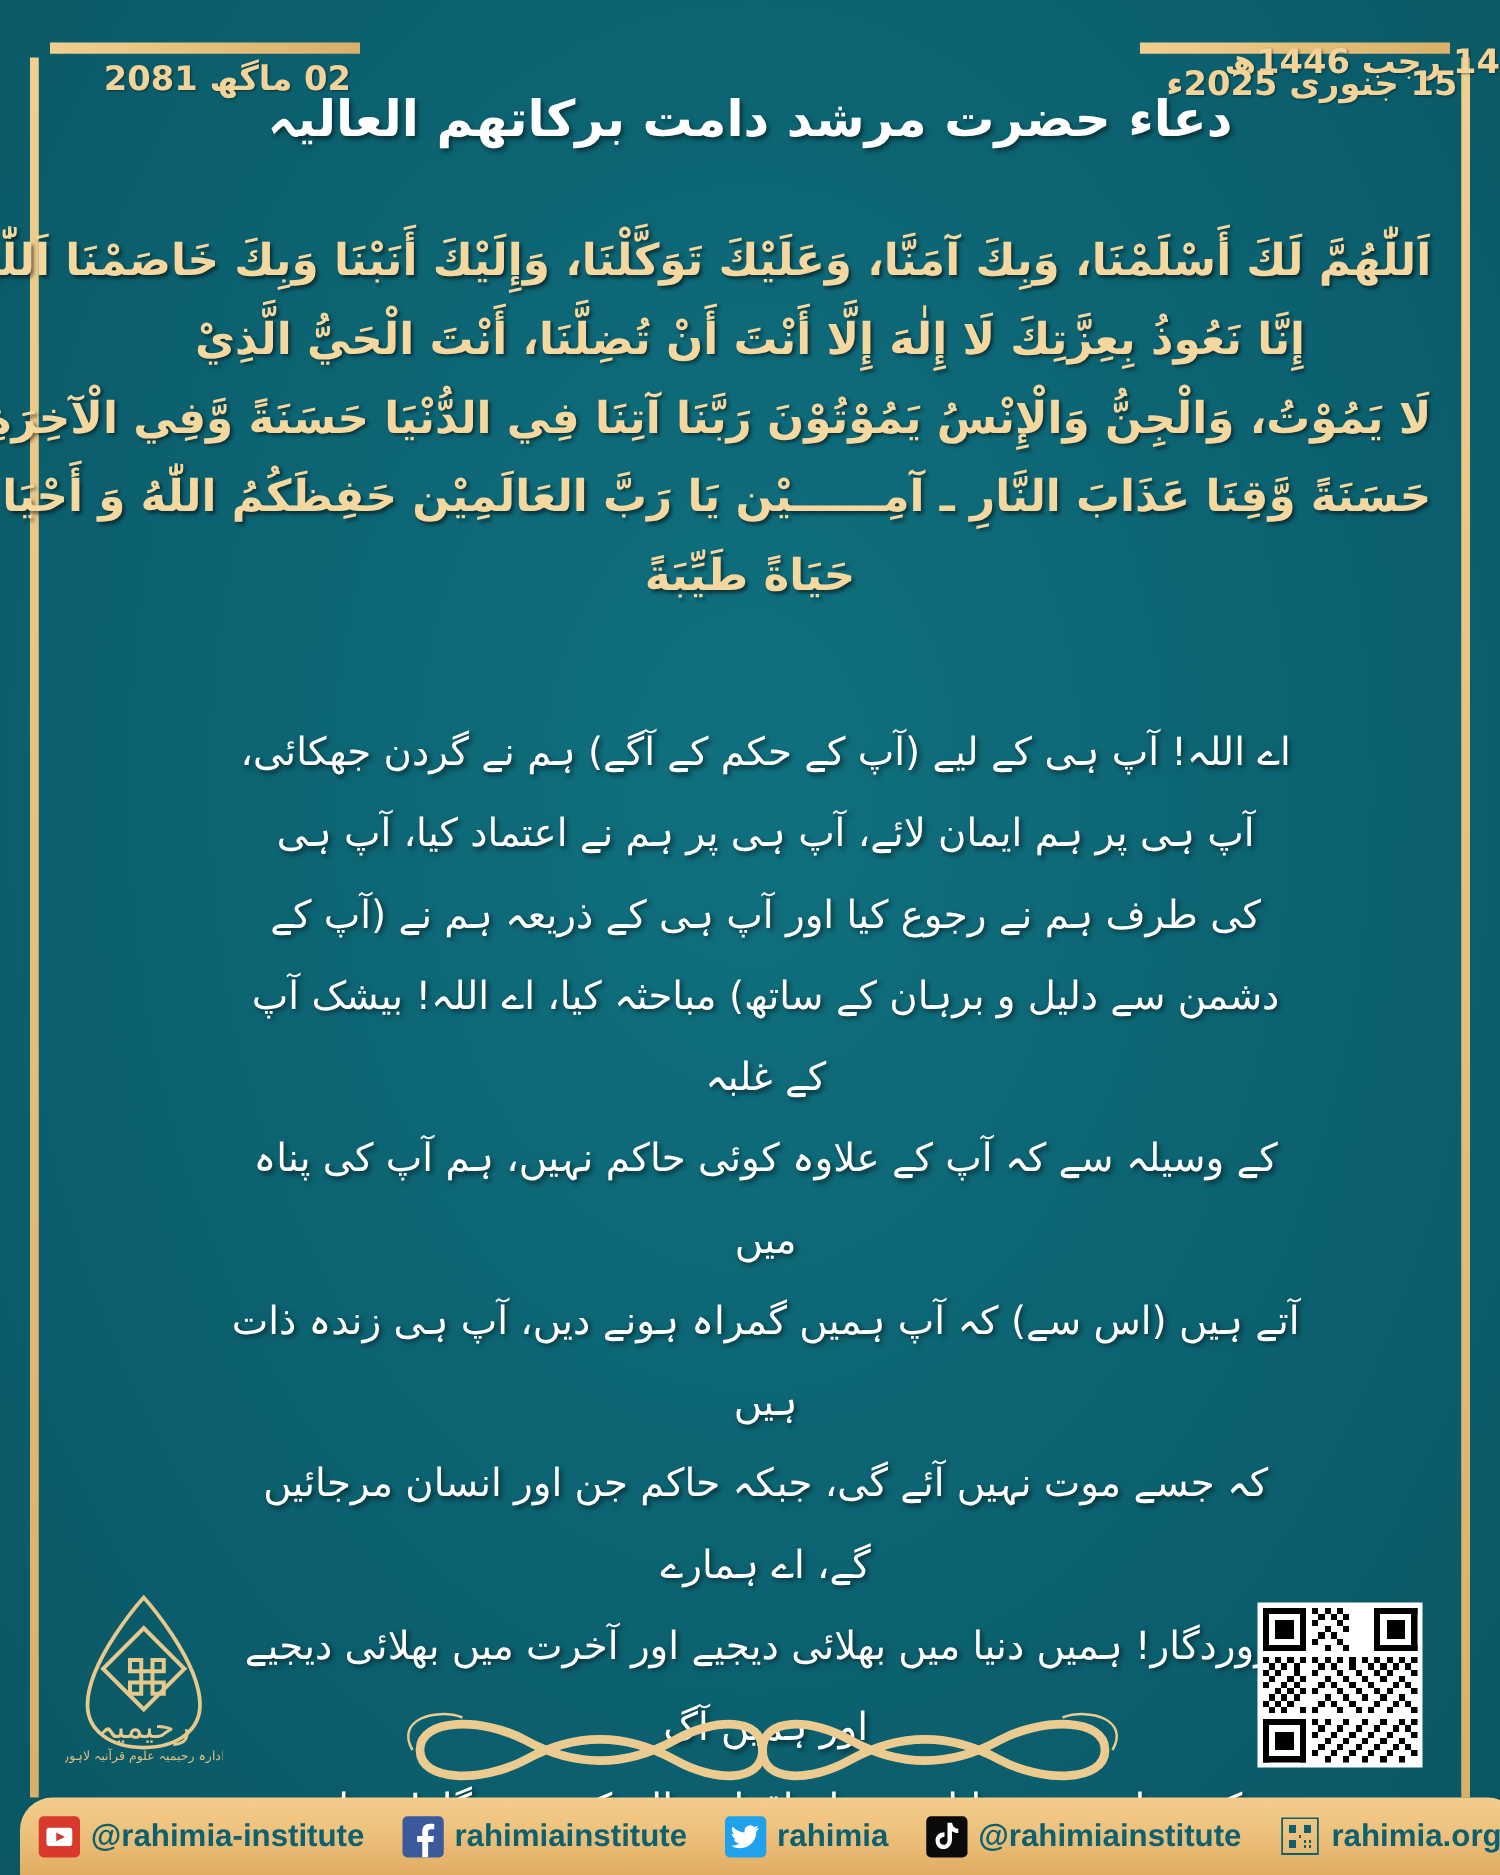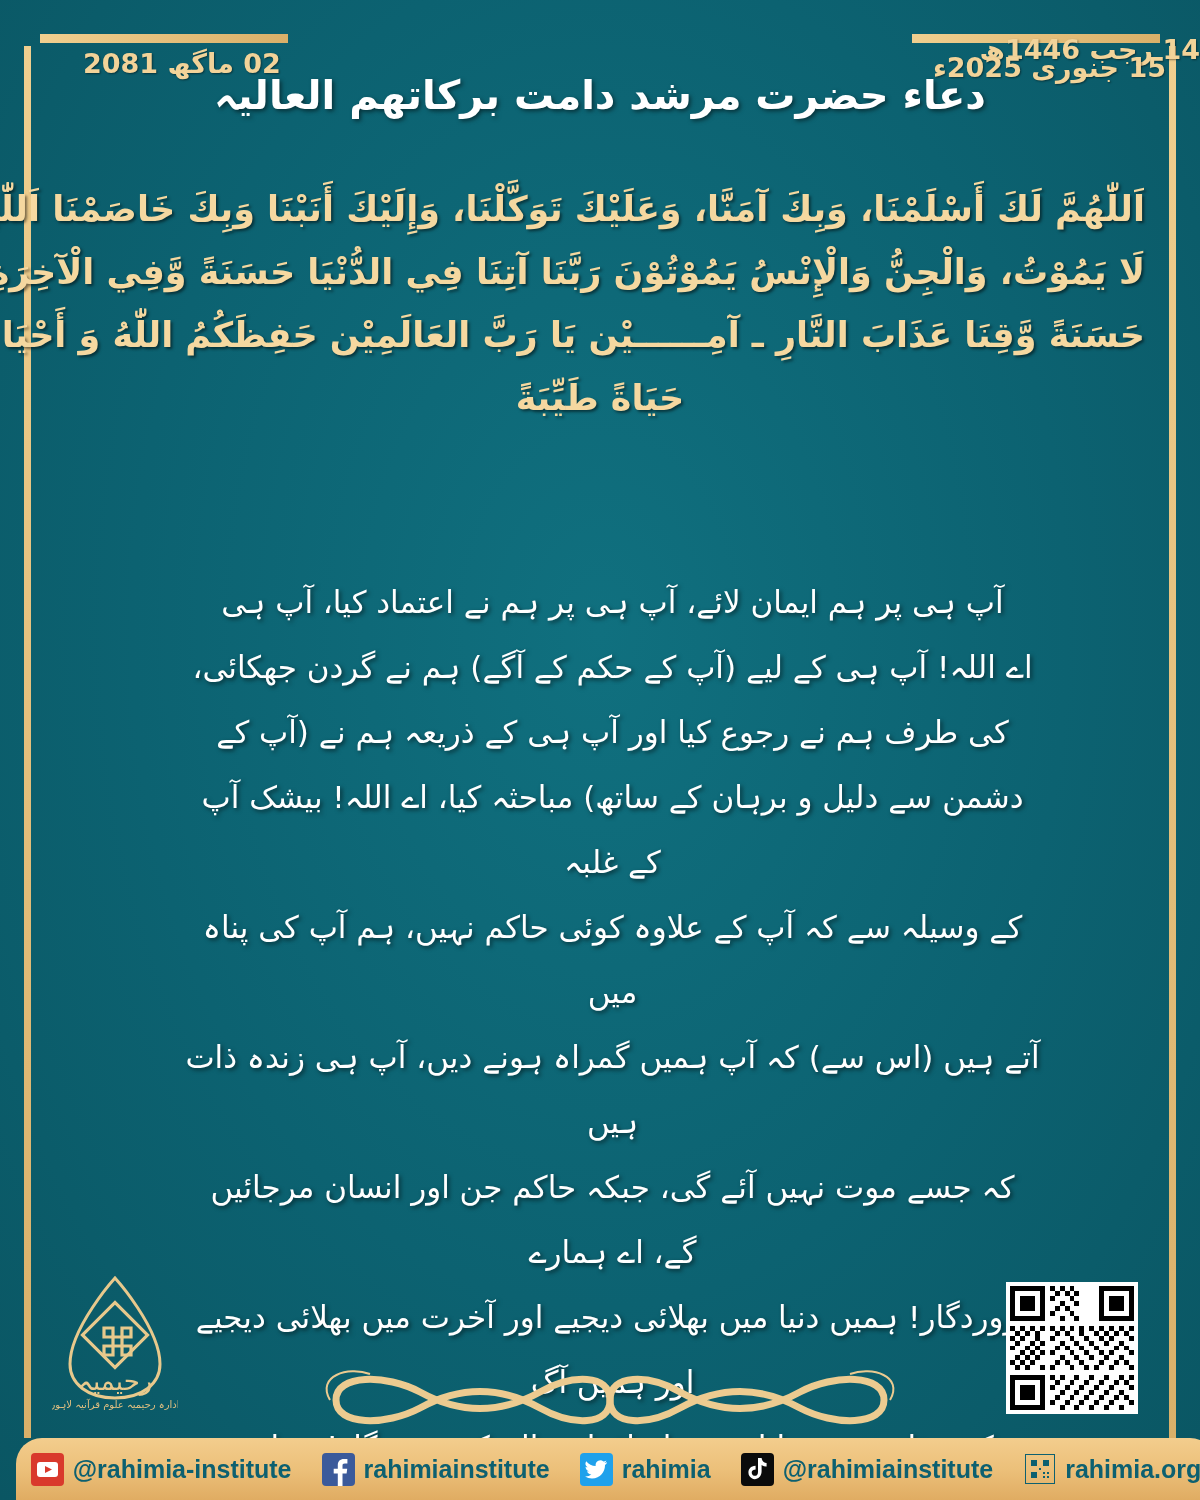--- a/index.html
+++ b/index.html
@@ -192,28 +192,29 @@
   <div class="hdr">
     <div class="hdr-date hdr-hijri">14 رجب 1446ھ</div>
     <div class="hdr-date hdr-greg">15 جنوری 2025ء</div>
     <div class="hdr-date hdr-bikrmi">02 ماگھ 2081</div>
   </div>
 
   <div class="title">دعاء حضرت مرشد دامت بركاتهم العالیہ</div>
 
   <div class="arabic-block">
     <span class="aline">اَللّٰهُمَّ لَكَ أَسْلَمْنَا، وَبِكَ آمَنَّا، وَعَلَيْكَ تَوَكَّلْنَا، وَإِلَيْكَ أَنَبْنَا وَبِكَ خَاصَمْنَا اَللّٰهُمَّ</span>
+    <span class="aline">إِنَّا نَعُوذُ بِعِزَّتِكَ لَا إِلٰهَ إِلَّا أَنْتَ أَنْ تُضِلَّنَا، أَنْتَ الْحَيُّ الَّذِيْ</span>
     <span class="aline">لَا يَمُوْتُ، وَالْجِنُّ وَالْإِنْسُ يَمُوْتُوْنَ رَبَّنَا آتِنَا فِي الدُّنْيَا حَسَنَةً وَّفِي الْآخِرَةِ</span>
     <span class="aline">حَسَنَةً وَّقِنَا عَذَابَ النَّارِ ـ آمِــــــيْن يَا رَبَّ العَالَمِيْن حَفِظَكُمُ اللّٰهُ وَ أَحْيَا كُمْ</span>
     <span class="aline">حَيَاةً طَيِّبَةً</span>
   </div>
 
   <div class="urdu-block">
+    <span class="uline">اے اللہ! آپ ہی کے لیے (آپ کے حکم کے آگے) ہم نے گردن جھکائی،</span>
     <span class="uline">آپ ہی پر ہم ایمان لائے، آپ ہی پر ہم نے اعتماد کیا، آپ ہی</span>
-    <span class="uline">اے اللہ! آپ ہی کے لیے (آپ کے حکم کے آگے) ہم نے گردن جھکائی،</span>
     <span class="uline">کی طرف ہم نے رجوع کیا اور آپ ہی کے ذریعہ ہم نے (آپ کے</span>
     <span class="uline">دشمن سے دلیل و برہان کے ساتھ) مباحثہ کیا، اے اللہ! بیشک آپ کے غلبہ</span>
     <span class="uline">کے وسیلہ سے کہ آپ کے علاوہ کوئی حاکم نہیں، ہم آپ کی پناہ میں</span>
     <span class="uline">آتے ہیں (اس سے) کہ آپ ہمیں گمراہ ہونے دیں، آپ ہی زندہ ذات ہیں</span>
     <span class="uline">کہ جسے موت نہیں آئے گی، جبکہ حاکم جن اور انسان مرجائیں گے، اے ہمارے</span>
     <span class="uline">پروردگار! ہمیں دنیا میں بھلائی دیجیے اور آخرت میں بھلائی دیجیے اور ہمیں آگ</span>
     <span class="uline">کے عذاب سے بچا لیجیے ـ اے اقوام عالم کے پروردگار! ہماری دعائیں قبول</span>
 
   </div>
 

